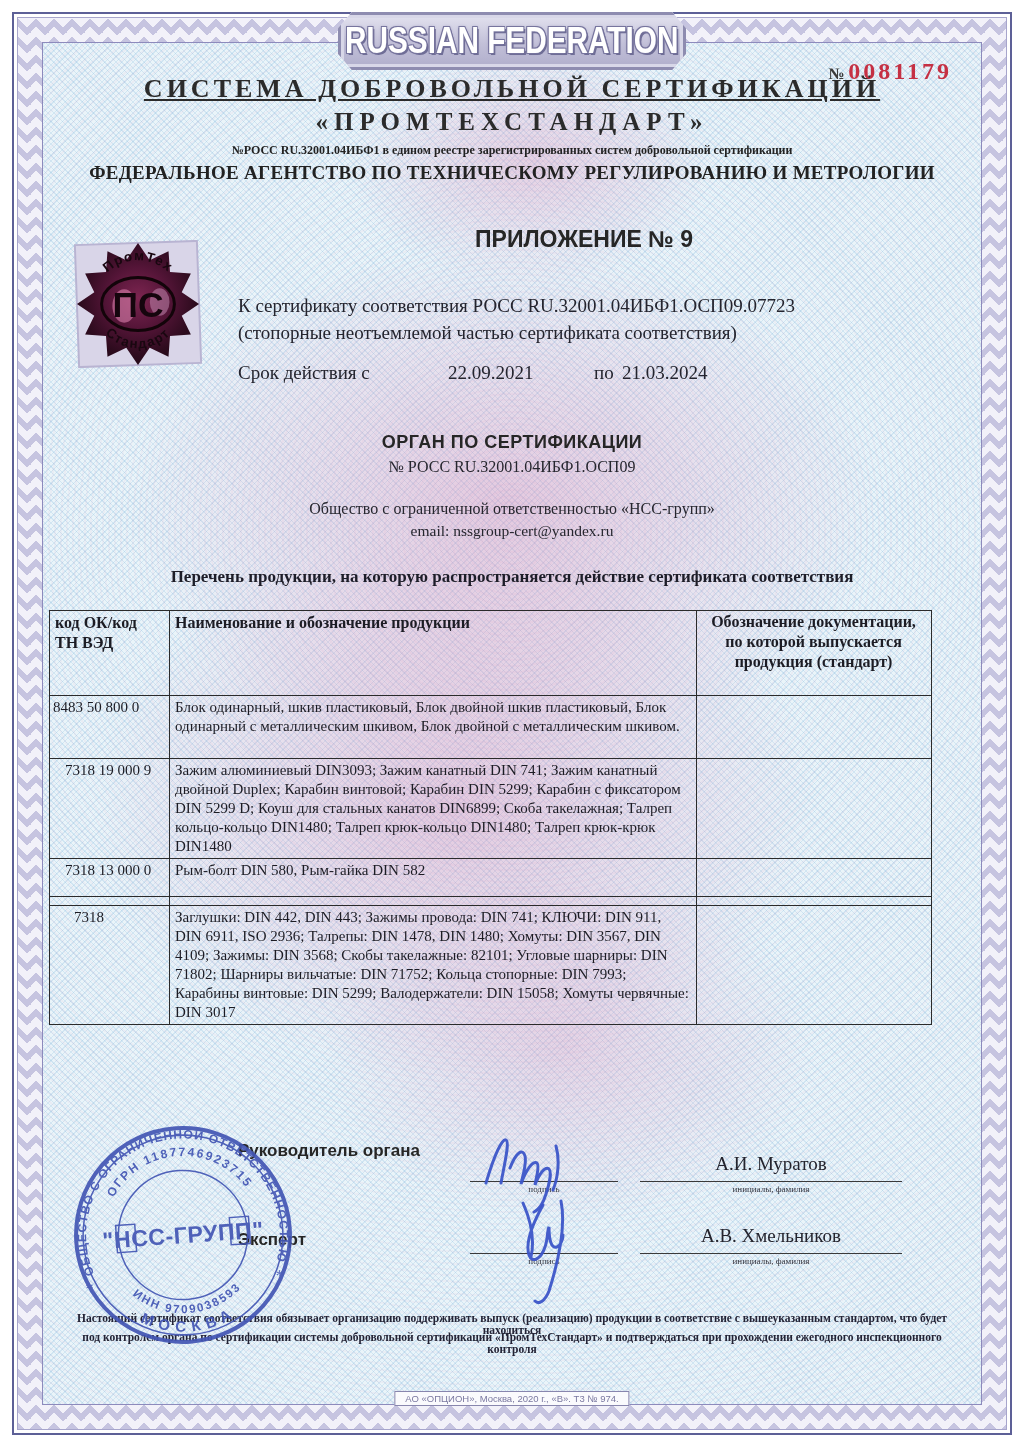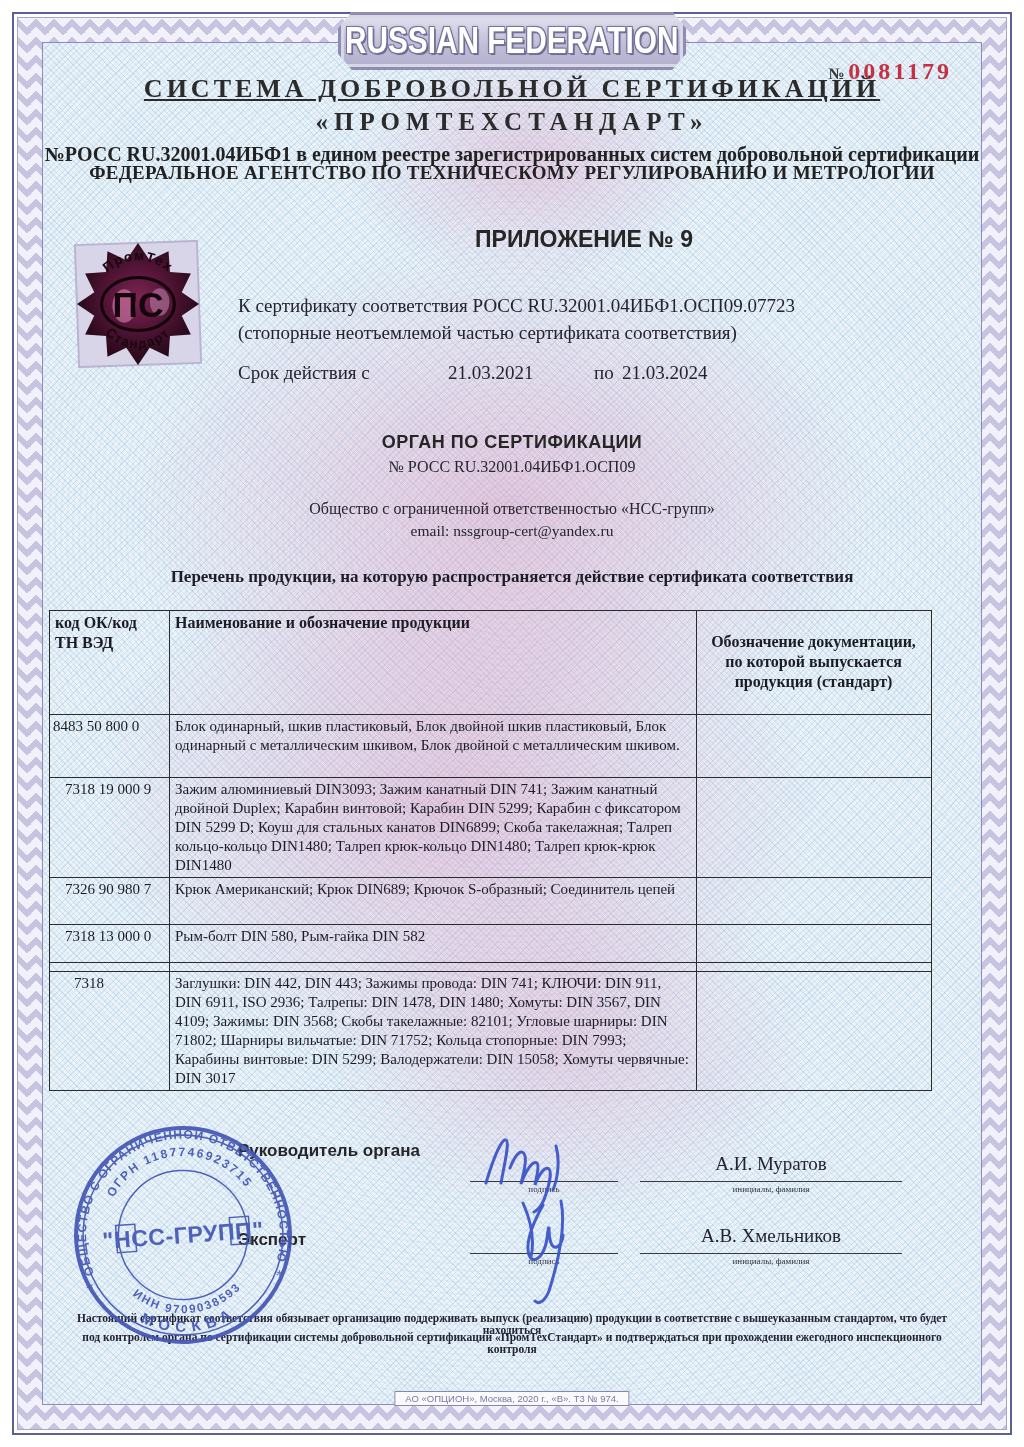--- a/index.html
+++ b/index.html
@@ -34,21 +34,21 @@
     display:flex;align-items:center;justify-content:center;}
   .fed-badge span{font-family:"Liberation Sans",sans-serif;font-weight:700;font-size:31px;
     letter-spacing:0px;color:#ffffff;transform:scaleY(1.18) scaleX(.96);white-space:nowrap;
     text-shadow:-1px -1px 0 #77759e,1px -1px 0 #77759e,-1px 1px 0 #77759e,2px 2px 0 #6f6d96,0 0 3px #8886ac;}
   
   .cert-number{position:absolute;top:58px;right:72px;z-index:4;white-space:nowrap;}
   .cert-number .no{font-size:16px;color:#3a3a3a;font-weight:700;margin-right:4px;}
   .cert-number .num{font-size:24px;color:#c53043;letter-spacing:3px;font-weight:700;}
   .title1{position:absolute;top:74px;left:0;right:0;text-align:center;font-size:26px;font-weight:700;letter-spacing:4px;color:#2b2b2b;text-decoration:underline;}
   .title2{position:absolute;top:108px;left:0;right:0;text-align:center;font-size:25px;font-weight:700;letter-spacing:6px;color:#2b2b2b;}
-  .registry{position:absolute;top:143px;left:0;right:0;text-align:center;font-size:20px;font-weight:700;color:#222;}
+  .registry{position:absolute;top:143px;left:0;right:0;text-align:center;font-size:12px;font-weight:700;color:#222;}
   .agency{position:absolute;top:162px;left:0;right:0;text-align:center;font-size:19px;font-weight:700;color:#222;letter-spacing:.3px;}
   
   .appendix-title{position:absolute;top:226px;left:238px;width:692px;text-align:center;
     font-family:"Liberation Sans",sans-serif;font-weight:700;font-size:23px;color:#262626;}
   .cert-line{position:absolute;left:238px;font-size:19px;color:#24242e;}
   .l1{top:295px;} .l2{top:322px;}
   .validity{top:362px;}
   .validity span{position:absolute;white-space:nowrap;}
   .v-label{left:0;} .v-from{left:210px;} .v-po{left:356px;} .v-to{left:384px;}
   .logo{position:absolute;left:74px;top:240px;width:128px;height:128px;z-index:4;}
@@ -59,21 +59,21 @@
   .o-num{top:458px;font-size:16px;}
   .o-comp{top:480px;font-size:16px;margin-top:20px;}
   .o-addr{top:501px;font-size:15.5px;}
   .o-mail{top:522px;font-size:15.5px;}
   .list-title{position:absolute;top:567px;left:0;right:0;text-align:center;font-weight:700;font-size:17px;color:#1d1d28;}
   
   table.products{position:absolute;left:49px;top:610px;width:882px;border-collapse:collapse;table-layout:fixed;z-index:3;}
   .products col.c1{width:120px;} .products col.c2{width:527px;} .products col.c3{width:235px;}
   .products th,.products td{border:1px solid #2b2b2b;padding:2px 6px 2px 5px;font-size:15px;line-height:19px;vertical-align:top;color:#1c1c24;}
   .products th{font-weight:700;font-size:16px;line-height:20px;text-align:left;height:80px;}
-  .products th.center{text-align:center;padding-top:21px;margin-top:8px;}
+  .products th.center{text-align:center;padding-top:1px;margin-top:8px;}
   .products td.code{padding-left:3px;}
   .products tr.spacer-row td{height:8px;padding:0;border-left:1px solid #2b2b2b;border-right:1px solid #2b2b2b;}
   
   .sig-label{position:absolute;left:238px;font-family:"Liberation Sans",sans-serif;font-weight:700;font-size:17px;color:#262626;}
   .sl1{top:1141px;} .sl2{top:1230px;}
   .sigline{position:absolute;border-bottom:1.5px solid #3a3a3a;}
   .ln1a{left:470px;top:1164px;width:148px;height:17px;}
   .ln1b{left:640px;top:1164px;width:262px;height:17px;}
   .ln2a{left:470px;top:1236px;width:148px;height:17px;}
   .ln2b{left:640px;top:1236px;width:262px;height:17px;}
@@ -140,21 +140,21 @@
       <text font-family="Liberation Sans, sans-serif" font-weight="700" font-size="13.5" fill="#190710" letter-spacing="1.5">
         <textPath href="#lg-bot" startOffset="50%" text-anchor="middle">Стандарт</textPath>
       </text>
     </svg>
 
     <div class="appendix-title">ПРИЛОЖЕНИЕ № 9</div>
     <div class="cert-line l1">К сертификату соответствия РОСС RU.32001.04ИБФ1.ОСП09.07723</div>
     <div class="cert-line l2">(стопорные неотъемлемой частью сертификата соответствия)</div>
     <div class="cert-line validity">
       <span class="v-label">Срок действия с</span>
-      <span class="v-from">21.03.2021</span>
+      <span class="v-from">22.09.2021</span>
       <span class="v-po">по</span>
       <span class="v-to">21.03.2024</span>
     </div>
 
     <div class="org-title">ОРГАН ПО СЕРТИФИКАЦИИ</div>
     <div class="org-line o-num">№ РОСС RU.32001.04ИБФ1.ОСП09</div>
     <div class="org-line o-comp">Общество с ограниченной ответственностью «НСС-групп»</div>
     <div class="org-line o-mail">email: nssgroup-cert@yandex.ru</div>
 
     <div class="list-title">Перечень продукции, на которую распространяется действие сертификата соответствия</div>
@@ -177,25 +177,20 @@
             <td class="code" style="text-align: left; height: 58px;">8483 50 800 0</td>
             <td>Блок одинарный, шкив пластиковый, Блок двойной шкив пластиковый, Блок одинарный с металлическим шкивом, Блок двойной с металлическим шкивом.</td>
             <td></td>
           </tr>
           <tr>
             <td class="code" style="text-align: center; height: 95px;">7318 19 000 9</td>
             <td>Зажим алюминиевый DIN3093; Зажим канатный DIN 741; Зажим канатный двойной Duplex; Карабин винтовой; Карабин DIN 5299; Карабин с фиксатором DIN 5299 D; Коуш для стальных канатов DIN6899; Скоба такелажная; Талреп кольцо-кольцо DIN1480; Талреп крюк-кольцо DIN1480; Талреп крюк-крюк DIN1480</td>
             <td></td>
           </tr>
           <tr>
-            <td class="code" style="text-align: center; height: 42px;">7326 90 980 7</td>
-            <td>Крюк Американский; Крюк DIN689; Крючок S-образный; Соединитель цепей</td>
-            <td></td>
-          </tr>
-          <tr>
             <td class="code" style="text-align: center; height: 33px;">7318 13 000 0</td>
             <td>Рым-болт DIN 580, Рым-гайка DIN 582</td>
             <td></td>
           </tr>
           <tr class="spacer-row">
             <td></td>
             <td></td>
             <td></td>
           </tr>
           <tr>

